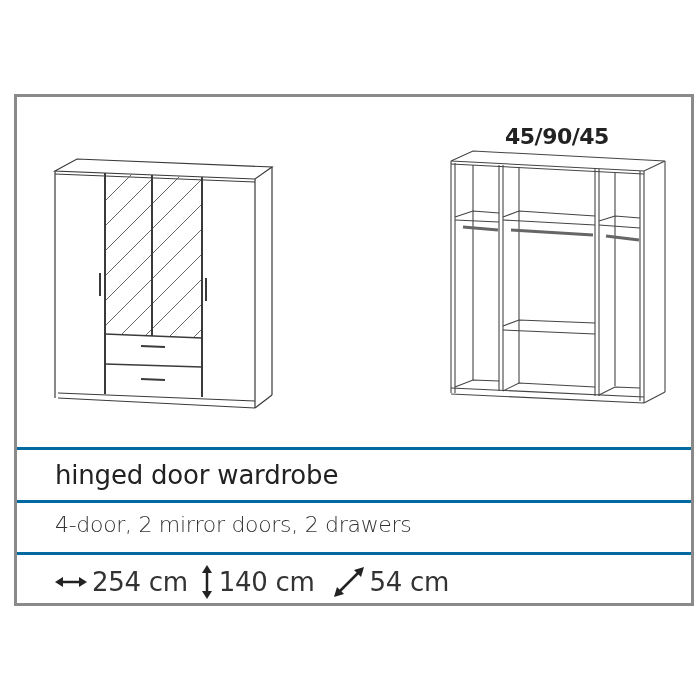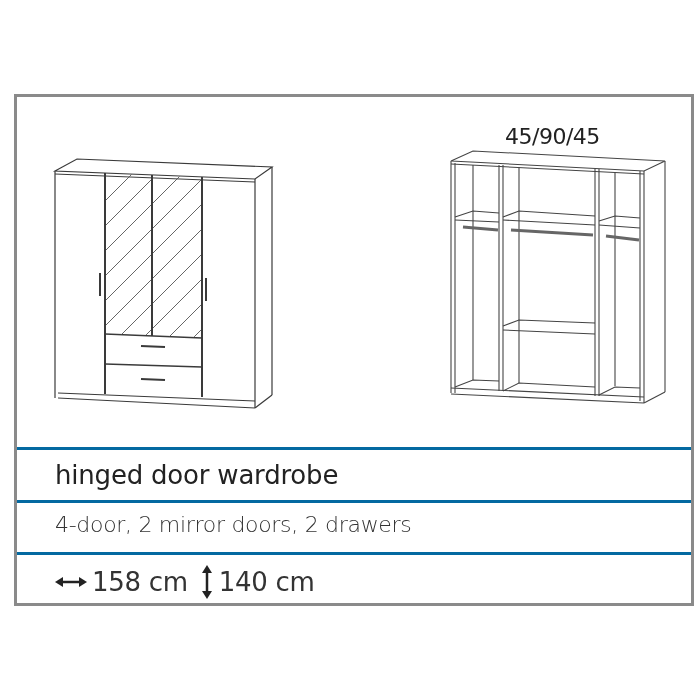--- a/index.html
+++ b/index.html
@@ -1,20 +1,20 @@
 <!DOCTYPE html>
 <html><head>
 <meta charset="utf-8">
 <style>
   html, body { margin: 0; padding: 0; background: #ffffff; }
   body { width: 700px; height: 700px; position: relative; overflow: hidden;
          font-family: "DejaVu Sans", "Liberation Sans", sans-serif; color: #1e1e1e; }
   .frame { position: absolute; left: 14px; top: 94px; width: 674px; height: 506px;
            border: 3px solid #8a8a8a; box-sizing: content-box; }
-  .drawing-area { position: absolute; left: 0; top: 0; width: 674px; height: 417px; }
+  .drawing-area { position: absolute; left: 0; top: 0; width: 674px; height: 417px; font-weight: bold; }
   .row { position: absolute; left: 0; width: 674px; border-top: 3px solid #0369a1; }
   .row-text { position: absolute; left: 38px; white-space: nowrap; }
   .row-title { top: 350px; height: 50px; }
   .row-title .row-text { top: 10px; font-size: 26px; font-weight: 400; color: #222; letter-spacing: -0.2px; }
   .row-desc { top: 403px; height: 49px; }
   .row-desc .row-text { top: 9px; font-size: 22px; color: #333; font-weight: 300; letter-spacing: -0.3px; }
   .row-dims { top: 455px; height: 51px; }
   .dims { position: absolute; left: 38px; top: 10px; display: flex; align-items: center; gap: 0; }
   .dim-item { display: flex; align-items: center; margin-right: 12px; }
   .dim-icon { display: inline-block; }
@@ -144,28 +144,38 @@
   <div class="row row-dims">
     <div class="dims">
       <div class="dim-item">
         <span class="dim-icon">
           <svg width="32" height="16" viewBox="0 0 32 16">
             <line x1="5" y1="8" x2="27" y2="8" stroke="#222" stroke-width="2.5"></line>
             <polygon points="0,8 8,3 8,13" fill="#222"></polygon>
             <polygon points="32,8 24,3 24,13" fill="#222"></polygon>
           </svg>
         </span>
-        <span class="dim-val">158 cm</span>
+        <span class="dim-val">254 cm</span>
       </div>
       <div class="dim-item">
         <span class="dim-icon">
           <svg width="14" height="34" viewBox="0 0 14 34">
             <line x1="7" y1="5" x2="7" y2="29" stroke="#222" stroke-width="2.5"></line>
             <polygon points="7,0 2,8 12,8" fill="#222"></polygon>
             <polygon points="7,34 2,26 12,26" fill="#222"></polygon>
           </svg>
         </span>
         <span class="dim-val">140 cm</span>
       </div>
+      <div class="dim-item">
+        <span class="dim-icon" style="margin-left:8px;">
+          <svg width="30" height="30" viewBox="0 0 30 30">
+            <line x1="4" y1="26" x2="26" y2="4" stroke="#222" stroke-width="2.5"></line>
+            <polygon points="0,30 3,20 10,27" fill="#222"></polygon>
+            <polygon points="30,0 27,10 20,3" fill="#222"></polygon>
+          </svg>
+        </span>
+        <span class="dim-val">54 cm</span>
+      </div>
     </div>
   </div>
 
 </div>
 
 </body></html>

